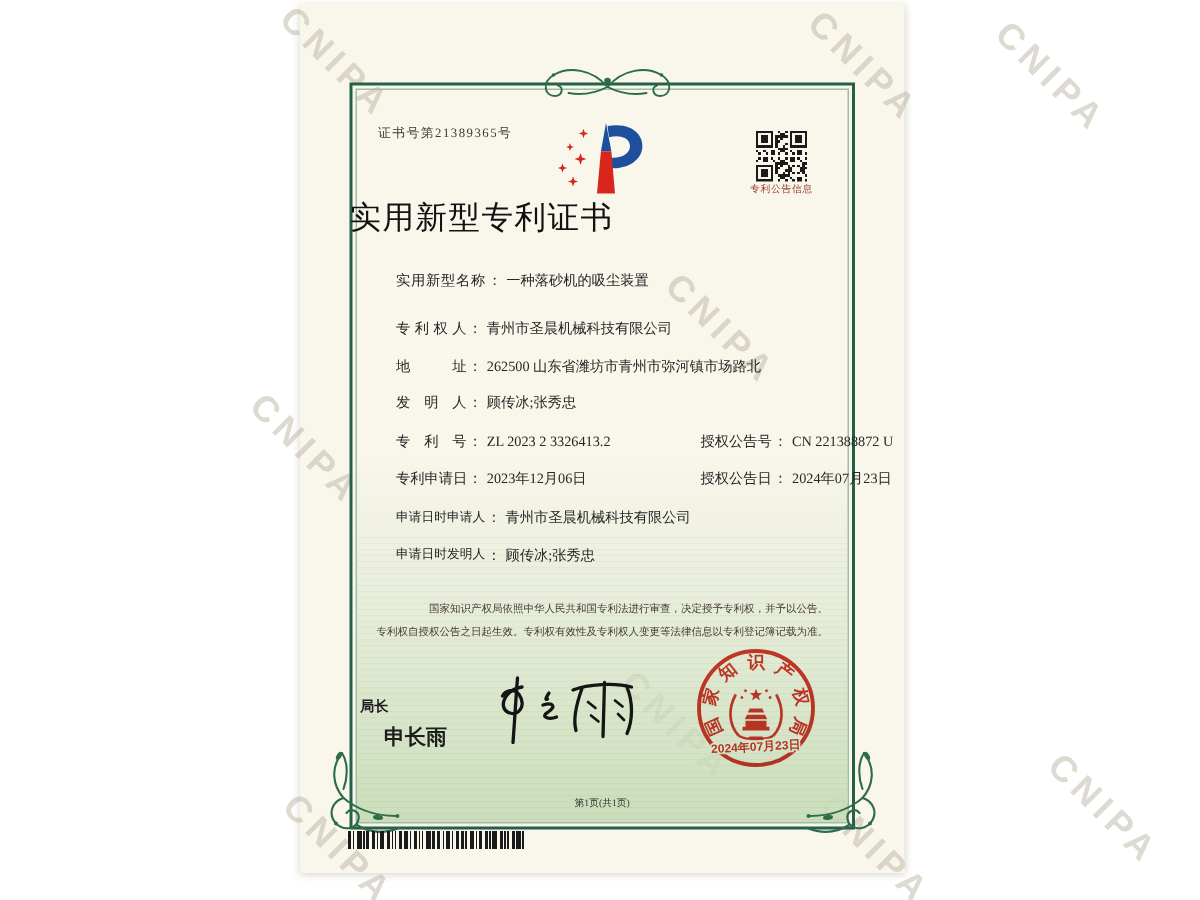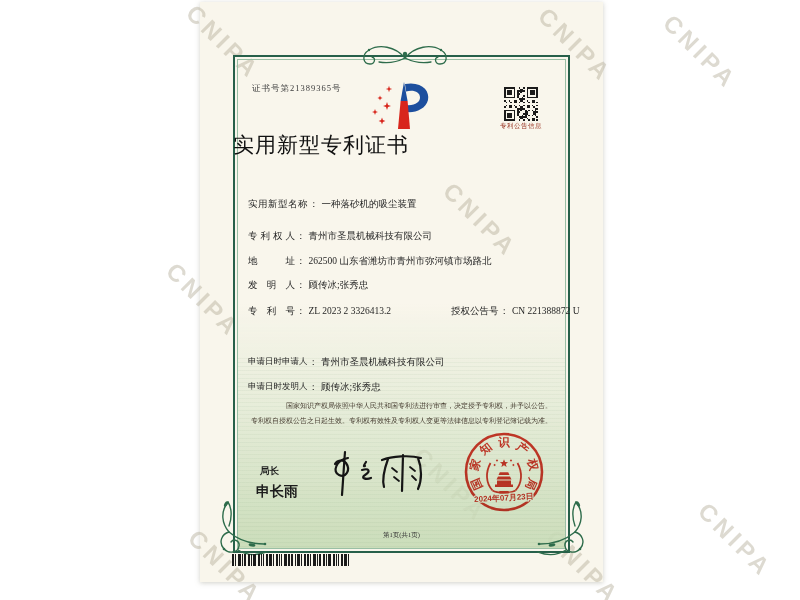--- a/index.html
+++ b/index.html
@@ -22,30 +22,30 @@
                     rgba(214,228,200,.55) 72%,rgba(200,219,183,.95) 100%);}
   .frame-stripes{position:absolute;left:3px;right:3px;bottom:3px;height:190px;opacity:.5;
          background:repeating-linear-gradient(180deg,rgba(96,138,96,.12) 0 1px,transparent 1px 4px);}
   .cert-no{position:absolute;left:252px;top:83px;font-size:8.5px;letter-spacing:1px;color:#3b3b3b;}
   .logo{position:absolute;left:368px;top:79px;}
   .qr{position:absolute;left:504px;top:87px;}
   .qr-cap{position:absolute;left:489px;top:122px;width:64px;text-align:center;font-size:6.5px;
           color:#993322;letter-spacing:.5px;}
   .title{position:absolute;left:233px;top:131px;width:337px;text-align:left;font-size:21px;
          font-weight:400;letter-spacing:1px;color:#111;}
-  .row{position:absolute;left:248px;width:318px;font-size:9.5px;color:#262626;white-space:nowrap;margin-top:17px;}
+  .row{position:absolute;left:264px;width:318px;font-size:9.5px;color:#262626;white-space:nowrap;}
   .lbl{display:inline-block;vertical-align:top;}
   .j4{width:47px;text-align:justify;text-align-last:justify;}
   .n6{letter-spacing:.5px;}
   .n7{font-size:8.5px;}
   .colon{margin:0 3px 0 1px;}
   .rcol{position:absolute;left:203px;top:0;}
   .statement{position:absolute;left:232px;top:399px;width:320px;text-align:right;font-size:7px;
              color:#453b2f;line-height:15px;}
-  .sig-title{position:absolute;left:260px;top:465px;font-size:9.5px;font-weight:700;color:#1d1d1d;
+  .sig-title{position:absolute;left:240px;top:465px;font-size:9.5px;font-weight:700;color:#1d1d1d;
              font-family:"Liberation Sans","DejaVu Sans",sans-serif;}
   .sig-name{position:absolute;left:256px;top:483px;font-size:14px;font-weight:700;color:#1d1d1d;
              font-family:"Liberation Sans","DejaVu Sans",sans-serif;}
   .sig-svg{position:absolute;left:326px;top:450px;}
   .seal{position:absolute;left:462px;top:430px;mix-blend-mode:multiply;opacity:.93;}
   #seal-ring text{font-size:11.5px;font-weight:700;fill:#d42a1c;text-anchor:middle;
                   dominant-baseline:central;font-family:"Liberation Serif",serif;}
   #seal-date{font-size:8px;font-weight:700;fill:#d42a1c;stroke:#ffffff;stroke-width:2.2px;
              paint-order:stroke;text-anchor:middle;font-family:"Liberation Sans",sans-serif;}
   .footer{position:absolute;left:233px;top:531px;width:337px;text-align:center;font-size:6.5px;color:#333;}
@@ -257,20 +257,26 @@
     </div>
     <div class="row" style="top:262px">
       <span class="lbl j4">发明人</span><span class="colon">：</span><span class="val">顾传冰;张秀忠</span>
     </div>
     <div class="row" style="top:288px">
       <span class="lbl j4">专利号</span><span class="colon">：</span><span class="val">ZL 2023 2 3326413.2</span>
       <span class="rcol">
         <span class="lbl">授权公告号</span><span class="colon">：</span><span class="val">CN 221388872 U</span>
       </span>
     </div>
+    <div class="row" style="top:313px">
+      <span class="lbl j4">专利申请日</span><span class="colon">：</span><span class="val">2023年12月06日</span>
+      <span class="rcol">
+        <span class="lbl">授权公告日</span><span class="colon">：</span><span class="val">2024年07月23日</span>
+      </span>
+    </div>
     <div class="row" style="top:364px">
       <span class="lbl n7">申请日时发明人</span><span class="colon">：</span><span class="val">顾传冰;张秀忠</span>
     </div>
     <div class="row" style="top:339px">
       <span class="lbl n7">申请日时申请人</span><span class="colon">：</span><span class="val">青州市圣晨机械科技有限公司</span>
     </div>
 
     <div class="statement">
       <div>国家知识产权局依照中华人民共和国专利法进行审查，决定授予专利权，并予以公告。</div>
       <div>专利权自授权公告之日起生效。专利权有效性及专利权人变更等法律信息以专利登记簿记载为准。</div>

